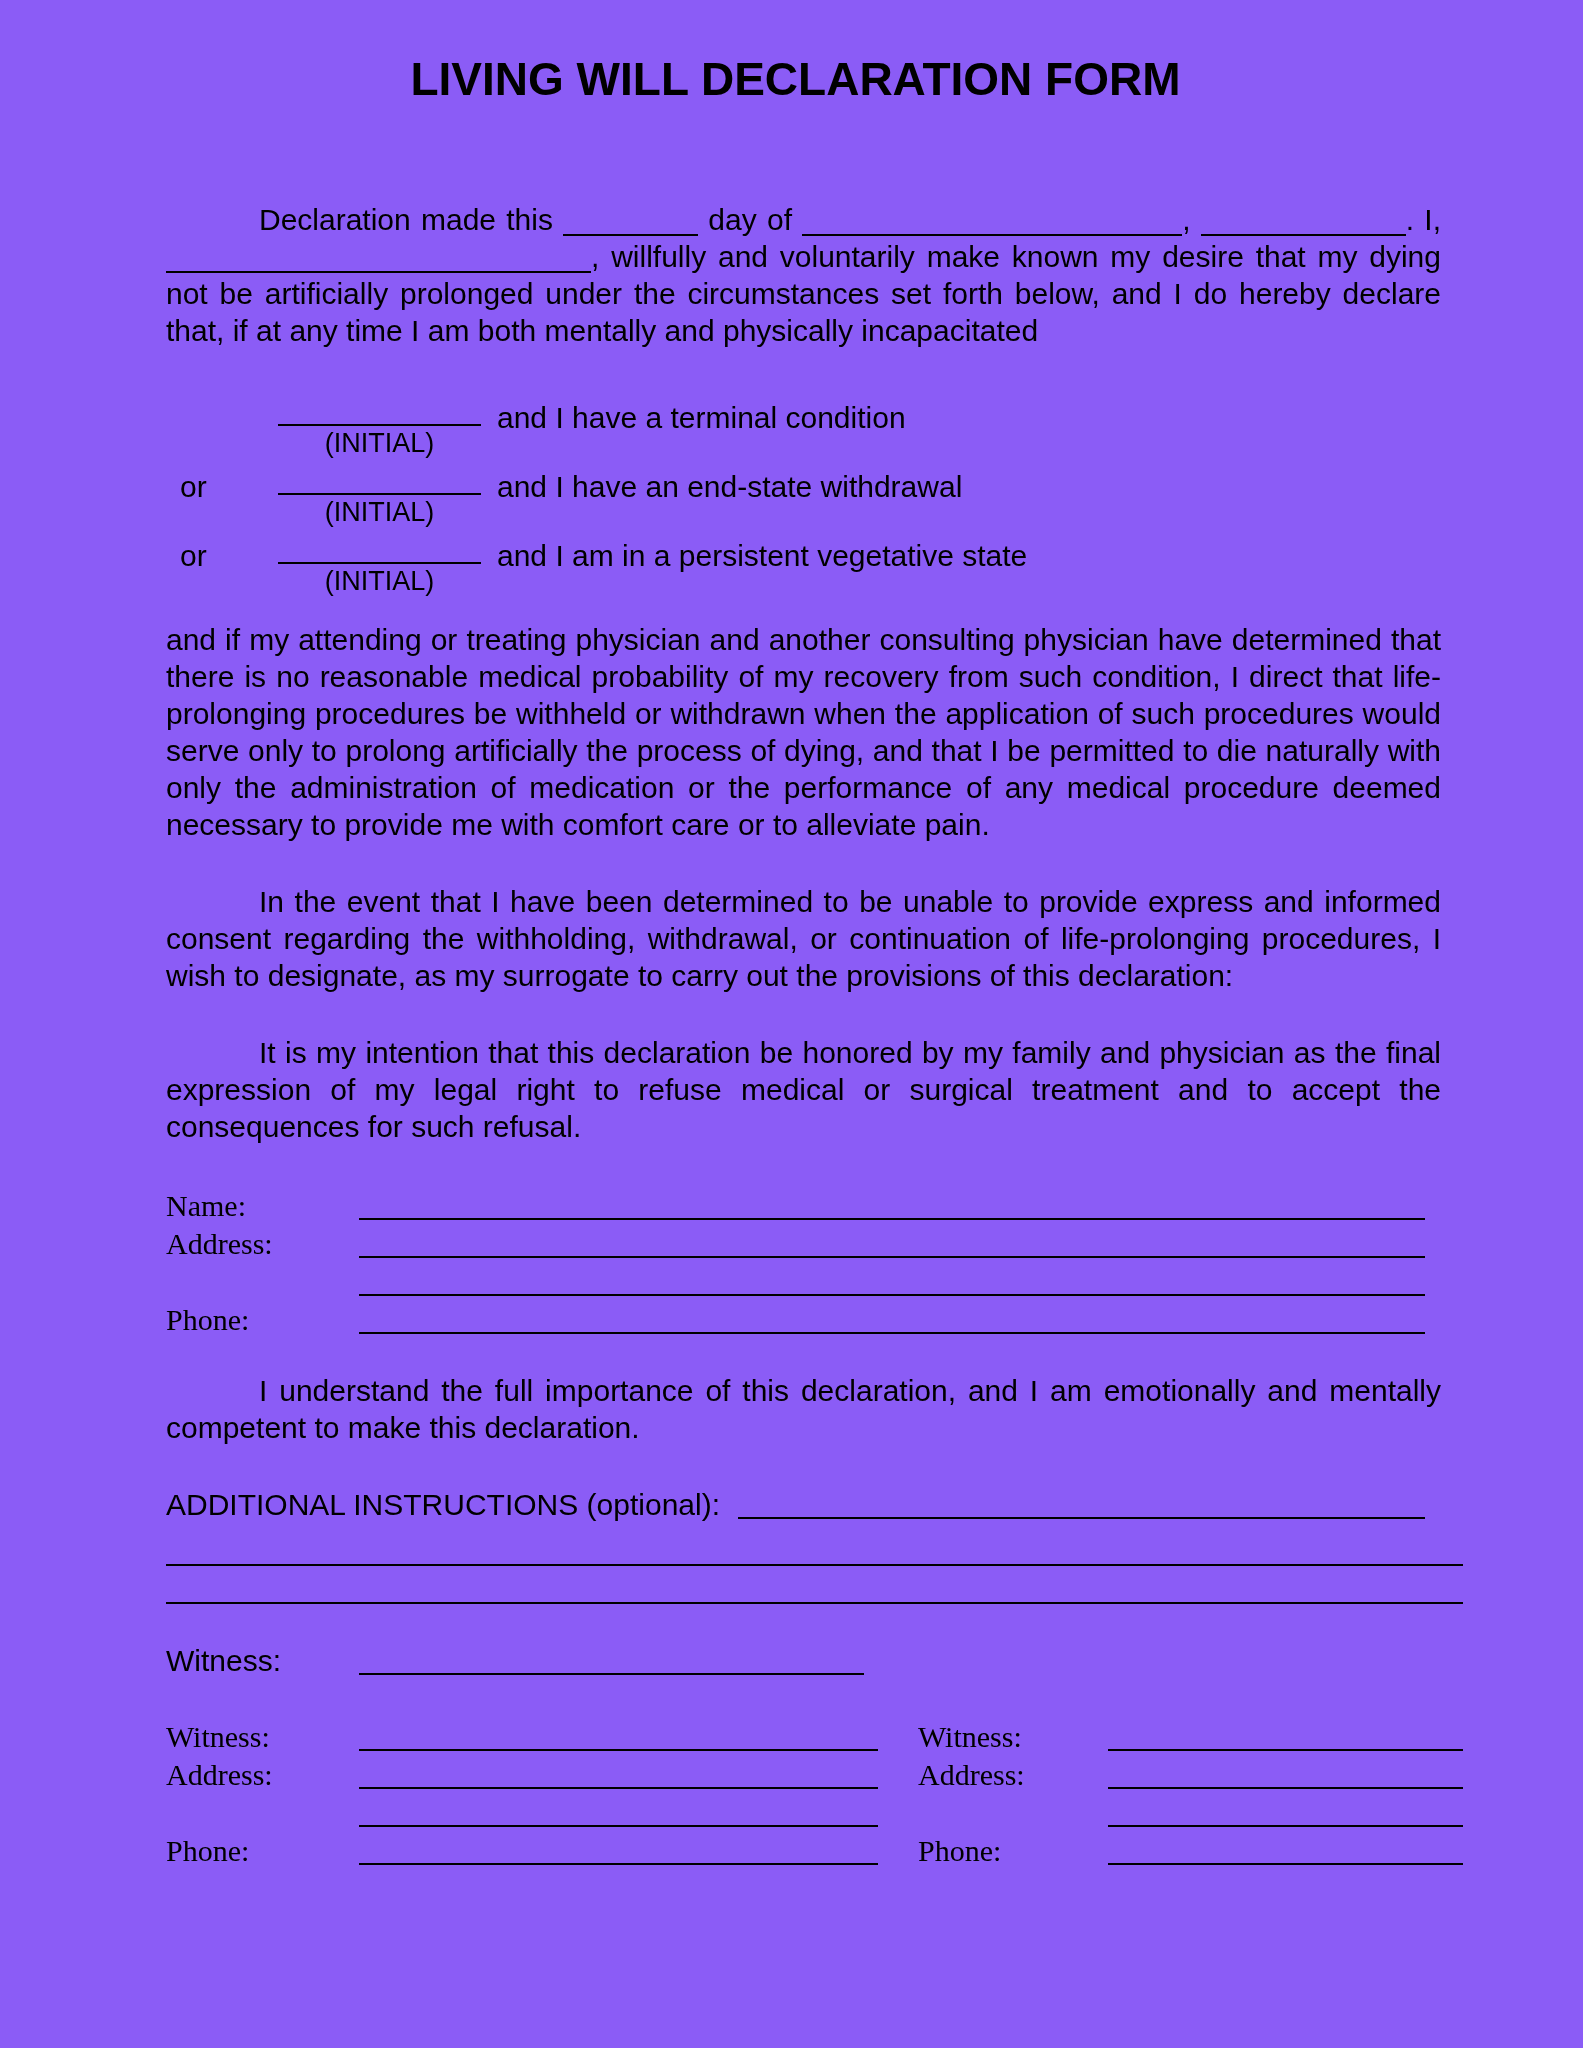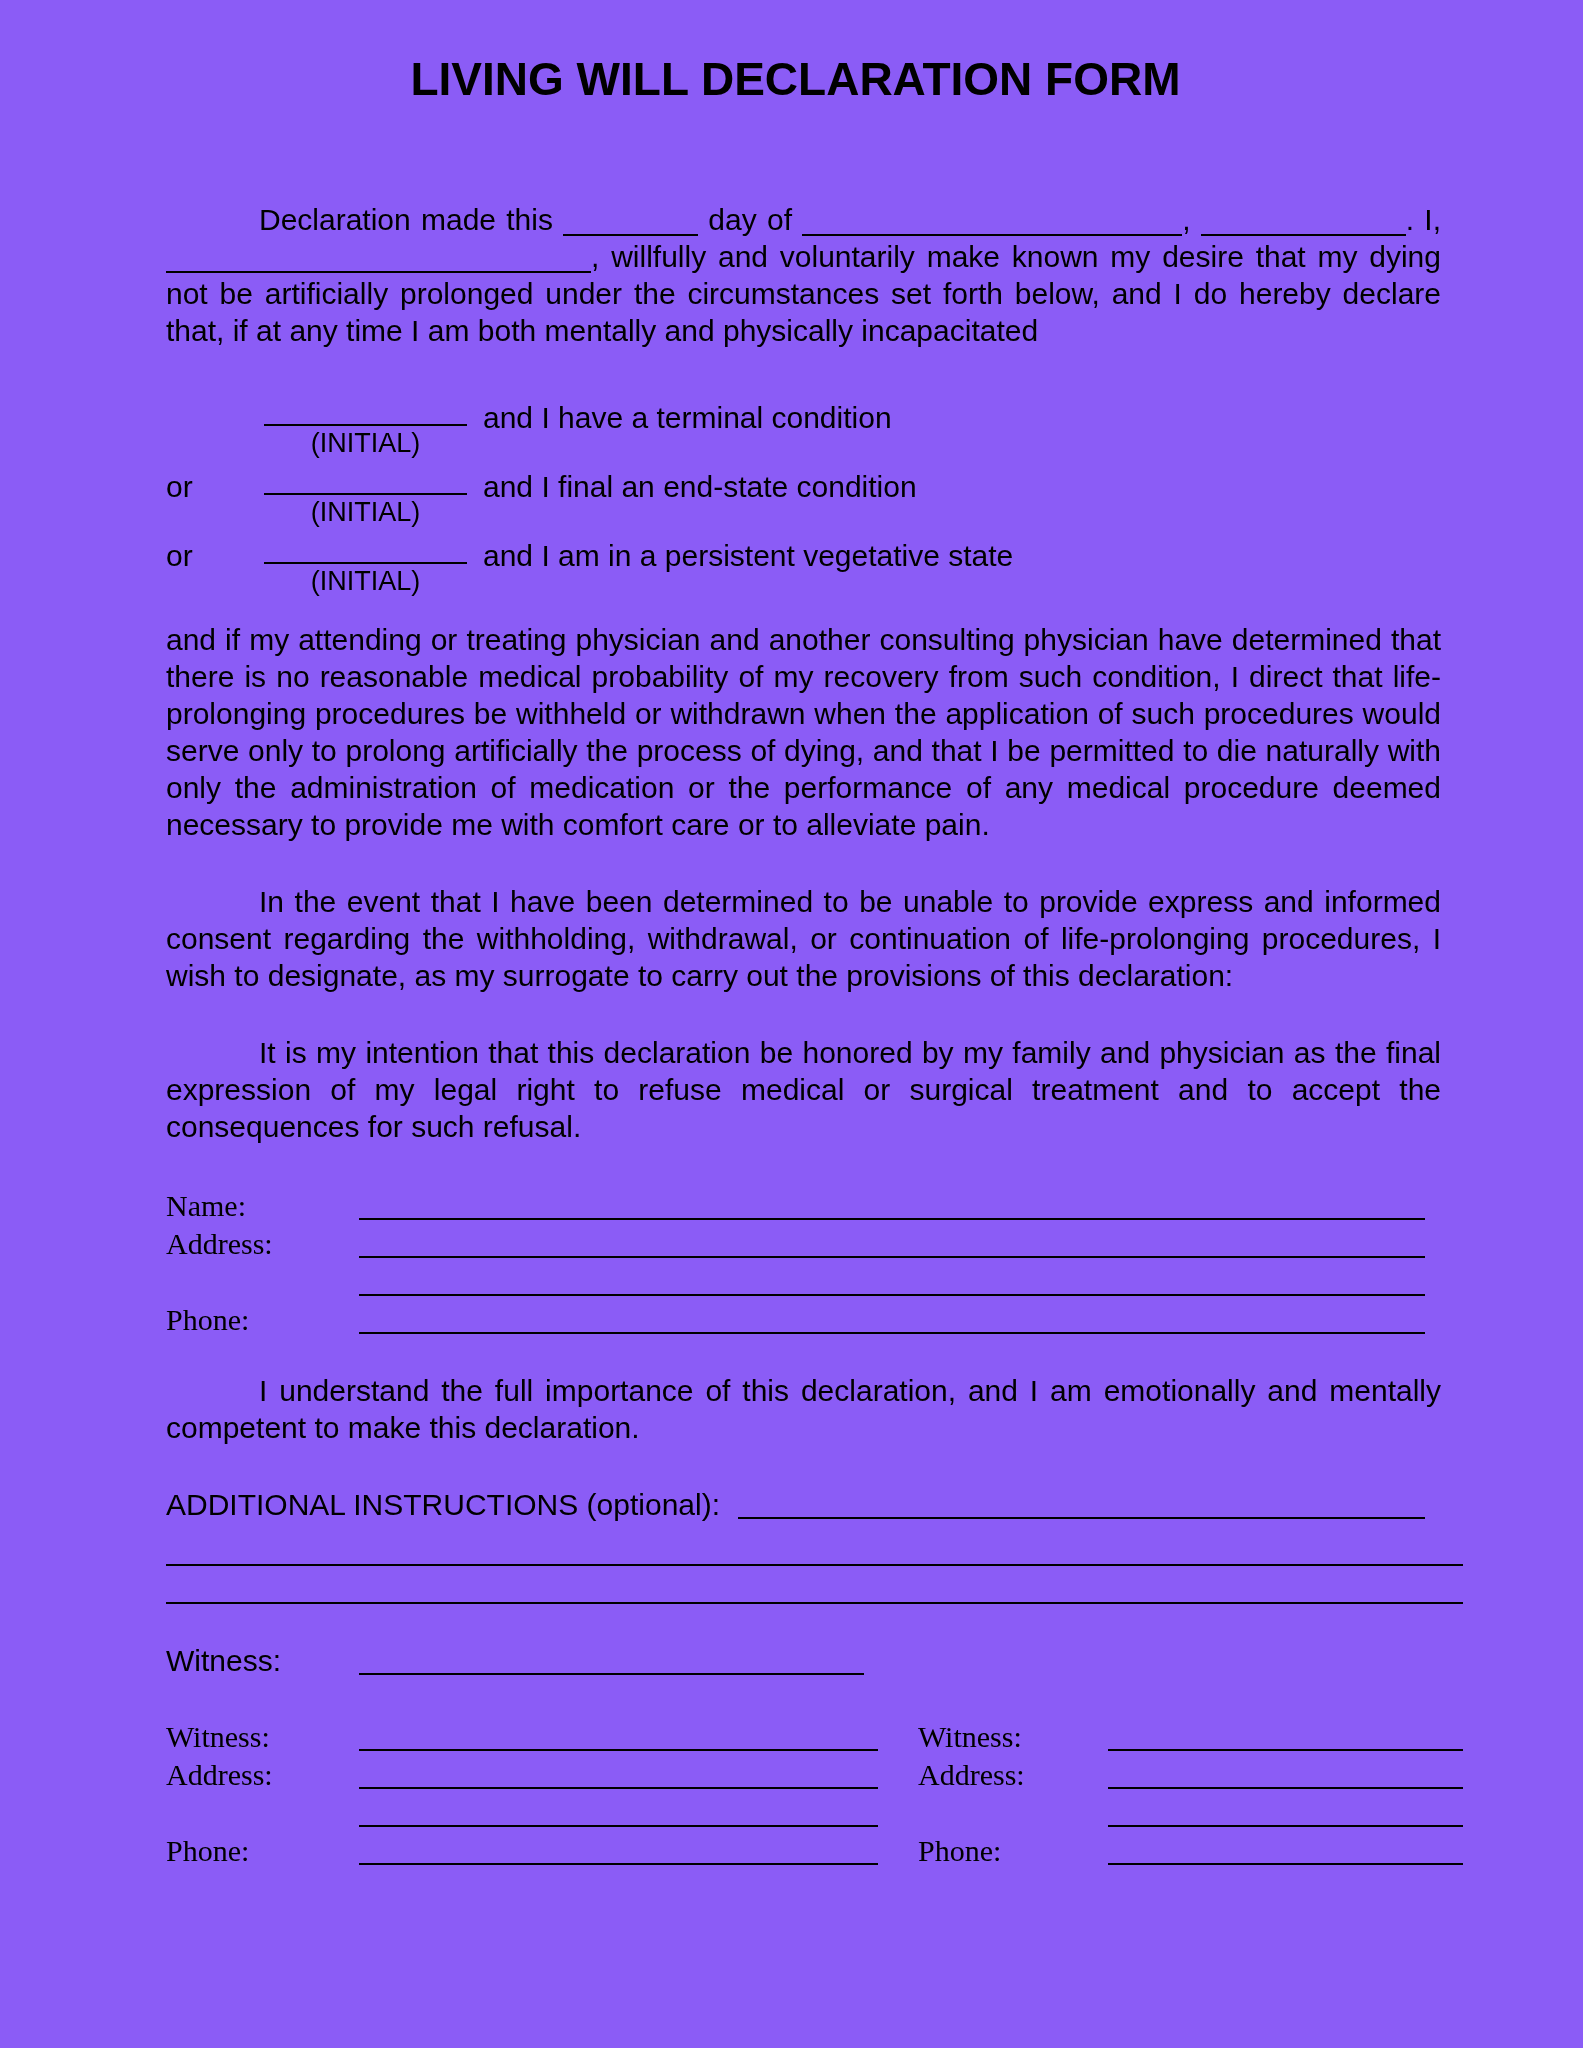--- a/index.html
+++ b/index.html
@@ -17,21 +17,21 @@
     font-size:46px;line-height:54px;font-weight:700;
     text-align:center;margin:0 38px 95px 0;letter-spacing:0;
   }
   .para{text-align:justify;margin:0 22px 0 0;}
   .indent{text-indent:93px;}
   .blank{
     display:inline-block;height:0;border-bottom:2px solid #000;
     vertical-align:-6px;
   }
   .w135{width:135px}.w380{width:380px}.w205{width:205px}.w425{width:425px}
-  .init-block{margin:45px 0 25px 0;}
+  .init-block{margin:45px 0 25px 14px;}
   .init-row{display:flex;margin-bottom:5px;}
   .init-or{flex:0 0 98px;line-height:37px;padding-top:5px;}
   .init-cell{flex:0 0 203px;display:flex;flex-direction:column;align-items:center;}
   .init-blank{width:203px;height:30px;border-bottom:2px solid #000;}
   .init-caption{font-size:27px;line-height:30px;margin-top:2px;}
   .init-text{margin-left:16px;line-height:37px;padding-top:5px;}
   .mt-phys{margin-top:25px;}
   .mt40{margin-top:40px;}
   .mt33{margin-top:33px;}
   .fields{margin:42px 38px 0 0;}
@@ -69,21 +69,21 @@
       </span>
       <span class="init-text">and I have a terminal condition</span>
     </div>
 
     <div class="init-row">
       <span class="init-or">or</span>
       <span class="init-cell">
         <span class="init-blank"></span>
         <span class="init-caption">(INITIAL)</span>
       </span>
-      <span class="init-text">and I final an end-state condition</span>
+      <span class="init-text">and I have an end-state withdrawal</span>
     </div>
 
     <div class="init-row">
       <span class="init-or">or</span>
       <span class="init-cell">
         <span class="init-blank"></span>
         <span class="init-caption">(INITIAL)</span>
       </span>
       <span class="init-text">and I am in a persistent vegetative state</span>
     </div>

